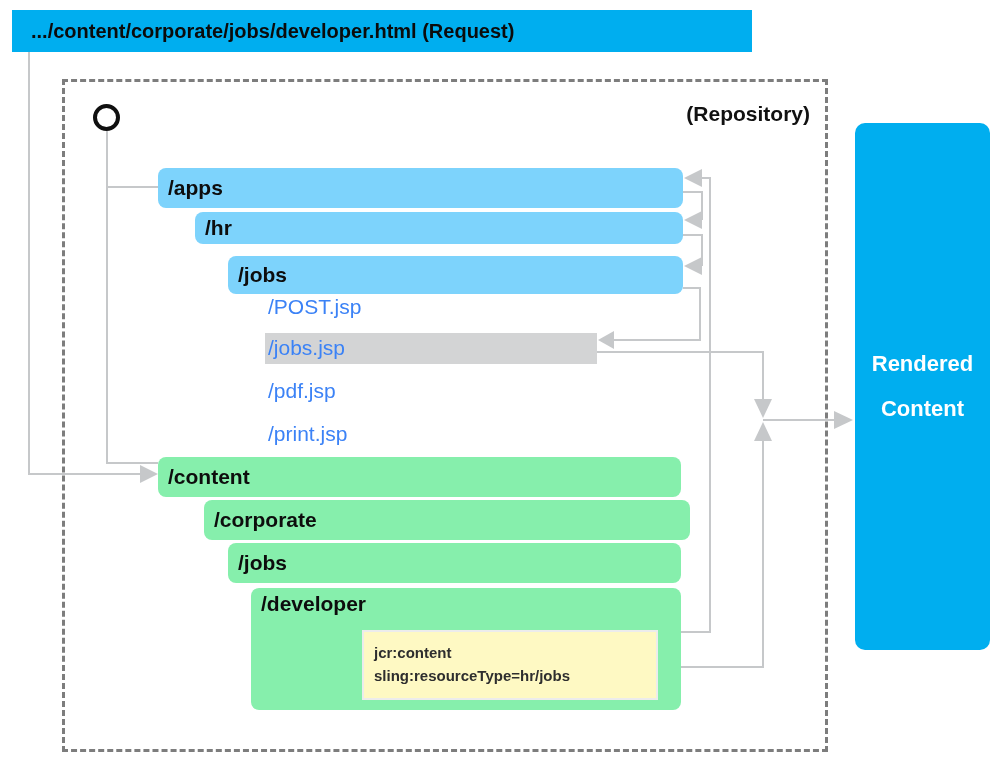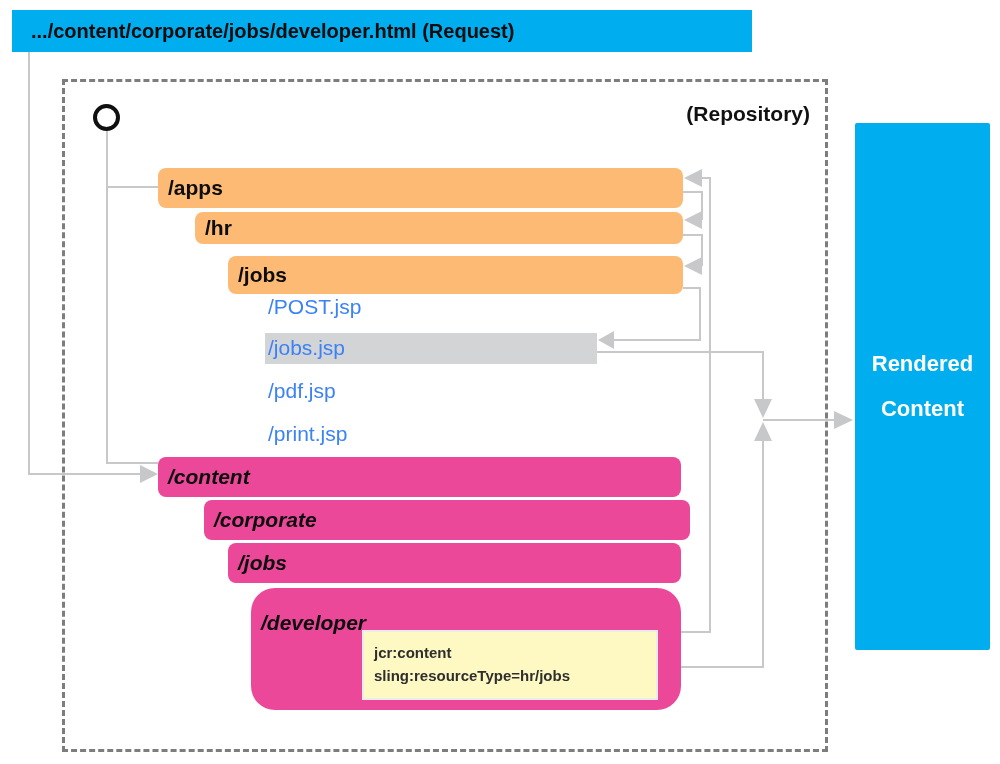--- a/index.html
+++ b/index.html
@@ -22,39 +22,39 @@
   }
   .root-circle{
     position:absolute;left:93px;top:104px;width:19px;height:19px;
     border:4px solid #101010;border-radius:50%;background:#fff;
   }
   .connectors{position:absolute;left:0;top:0;width:1000px;height:764px;pointer-events:none;}
   .bar{
     position:absolute;border-radius:8px;color:#0d0d0d;font-size:21px;font-weight:700;
     display:flex;align-items:center;padding-left:10px;box-sizing:border-box;white-space:nowrap;
   }
-  .bar.green{background:#fdba74;}
-  .bar.blue{background:#ec4899;font-style:italic;}
-  .bar.dev{align-items:flex-start;padding-top:23px;border-radius:24px;}
+  .bar.green{background:#7dd3fc;}
+  .bar.blue{background:#86efac;}
+  .bar.dev{align-items:flex-start;padding-top:4px;}
   .script-row{
     position:absolute;font-size:21px;font-weight:400;color:#3b82f6;
     line-height:22px;white-space:nowrap;
   }
   .script-highlight{
     position:absolute;left:265px;top:333px;width:332px;height:31px;background:#D3D4D5;
   }
   .jcr-box{
     position:absolute;left:362px;top:630px;width:296px;height:70px;
     background:#fef9c3;border:2px solid #ececec;box-sizing:border-box;
     padding:9px 0 0 10px;color:#2e2e2e;font-size:15px;font-weight:700;line-height:23px;
     white-space:nowrap;
   }
   .rendered-box{
     position:absolute;left:855px;top:123px;width:135px;height:527px;
-    background:#00AEEF;border-radius:2px;display:flex;flex-direction:column;
+    background:#00AEEF;border-radius:10px;display:flex;flex-direction:column;
     align-items:center;justify-content:center;gap:19px;
     color:#ffffff;font-size:22px;font-weight:700;
   }
 </style>
 </head>
 <body>
 
 <div class="stage">
 
   <div class="repo-box"></div>

